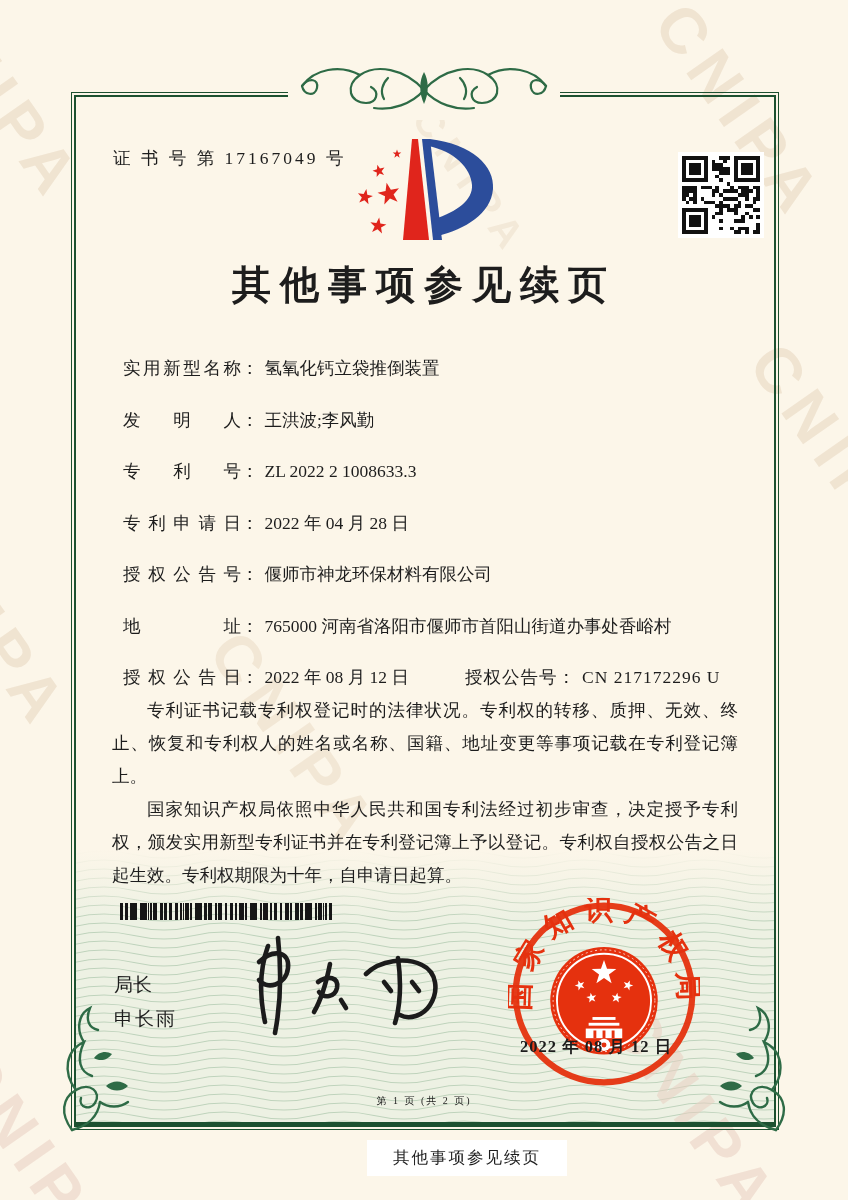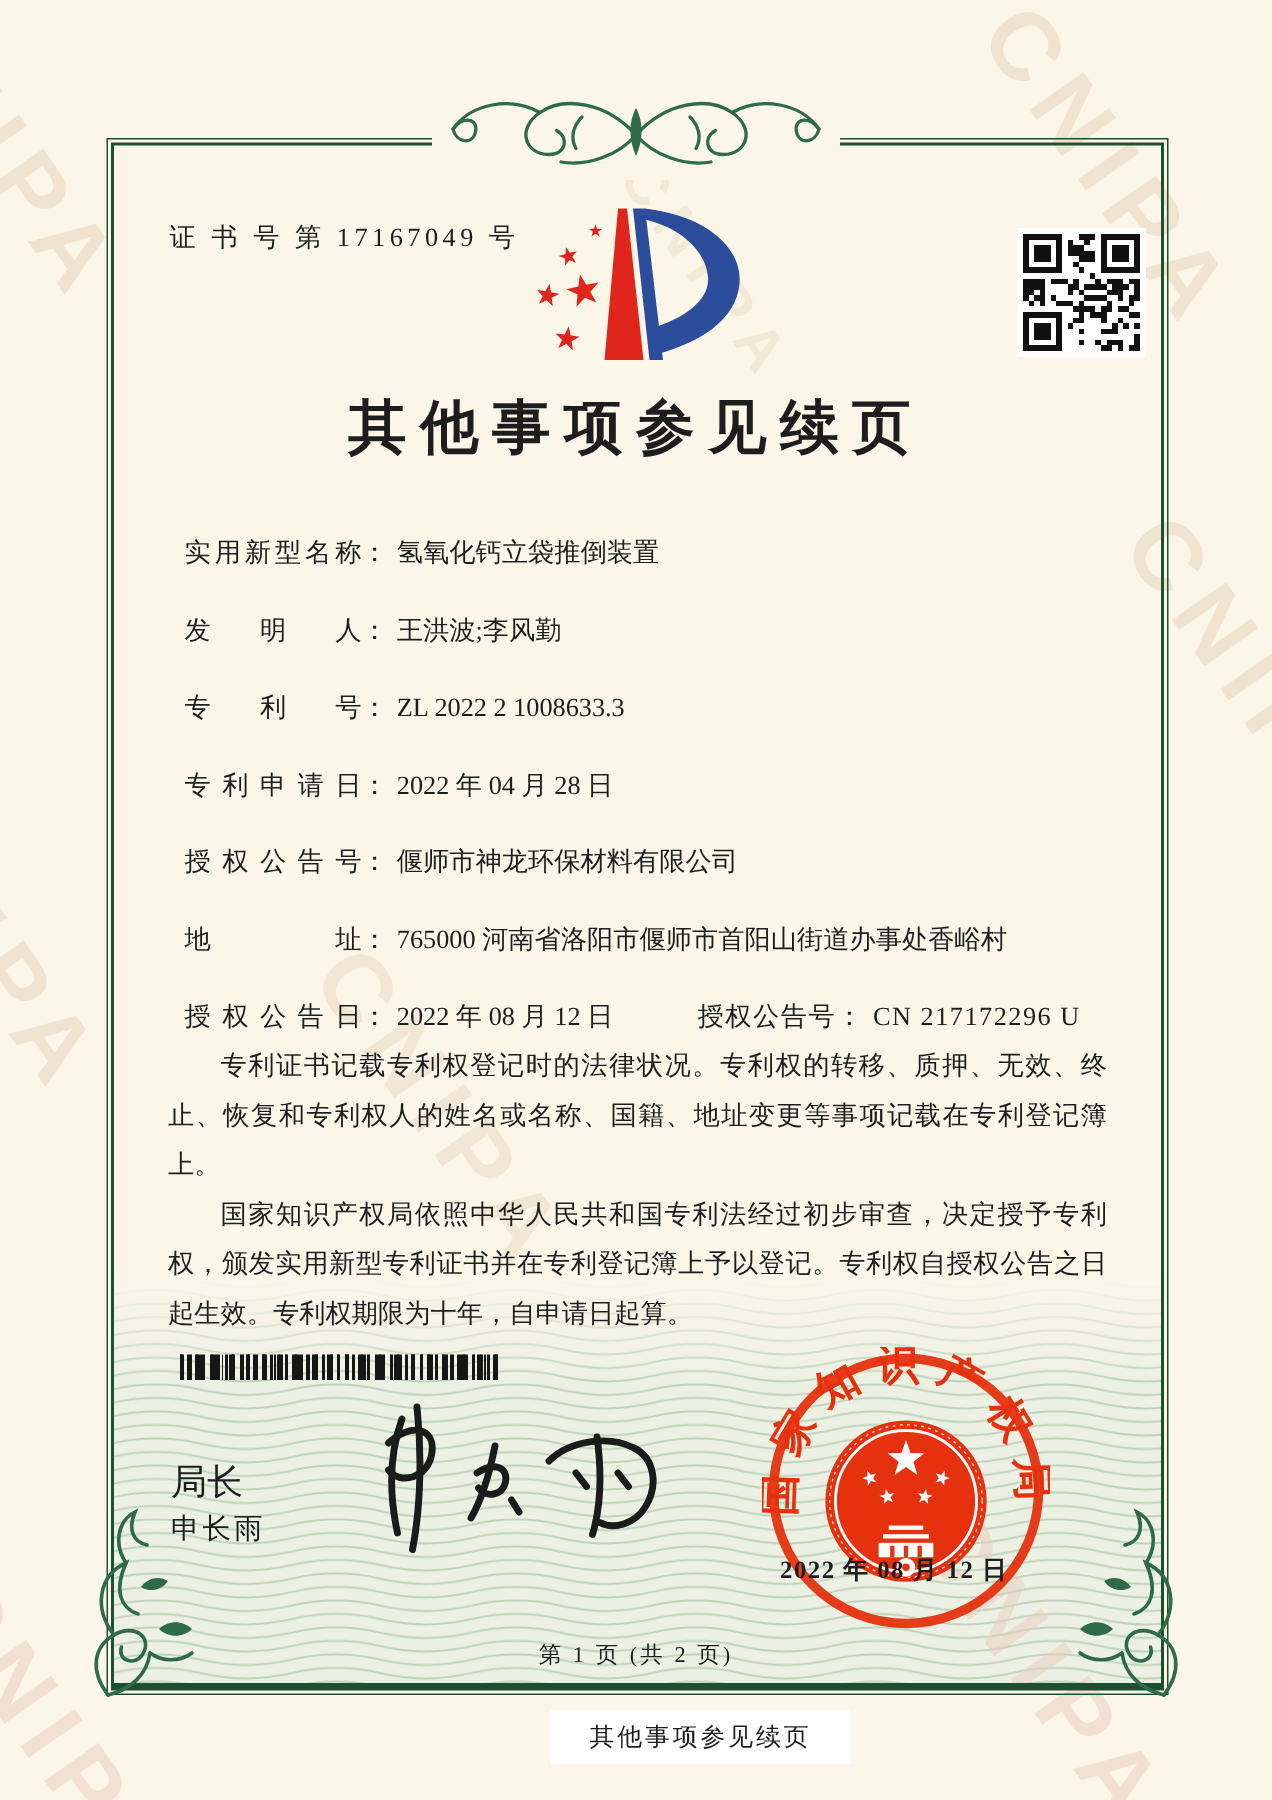--- a/index.html
+++ b/index.html
@@ -47,30 +47,30 @@
   .paras{position:absolute;left:112px;top:694px;width:626px;z-index:5;font-size:17.5px;
          line-height:33px;text-align:justify;}
   .paras p{margin:0;text-indent:2em;}
 
   
   .barcode{position:absolute;left:120px;top:903px;width:214px;height:17px;z-index:5;
            background:
              repeating-linear-gradient(90deg,#161616 0 2px,rgba(0,0,0,0) 2px 5px),
              repeating-linear-gradient(90deg,#161616 0 1px,rgba(0,0,0,0) 1px 7px),
              repeating-linear-gradient(90deg,#161616 0 3px,rgba(0,0,0,0) 3px 11px);}
-  .official-title{position:absolute;left:114px;top:972px;font-size:24px;z-index:5;
+  .official-title{position:absolute;left:114px;top:972px;font-size:19px;z-index:5;
                   font-family:"Liberation Sans","DejaVu Sans",sans-serif;}
   .official-name{position:absolute;left:114px;top:1006px;font-size:19px;z-index:5;
                  font-family:"Liberation Sans","DejaVu Sans",sans-serif;letter-spacing:2px;text-align:center;}
   .signature{position:absolute;left:228px;top:930px;width:230px;height:115px;z-index:6;}
   .seal{position:absolute;left:508px;top:898px;width:192px;height:192px;z-index:6;}
   .seal-date{position:absolute;left:520px;top:1036px;width:190px;font-size:16.5px;
              font-weight:bold;z-index:7;letter-spacing:1px;}
   .page-indicator{position:absolute;left:0;top:1094px;width:100%;text-align:center;
-                  font-size:15px;letter-spacing:2px;z-index:5;}
+                  font-size:10px;letter-spacing:2px;z-index:5;}
   .cont-note{position:absolute;left:50%;top:1140px;transform:translateX(-50%);
              background:#fff;padding:7px 26px;font-size:16.5px;letter-spacing:2px;z-index:5;margin-left:43px;}
 </style>
 </head>
 <body>
 
 <div class="page">
 
   <svg width="0" height="0" style="position:absolute" aria-hidden="true">
     <defs>

